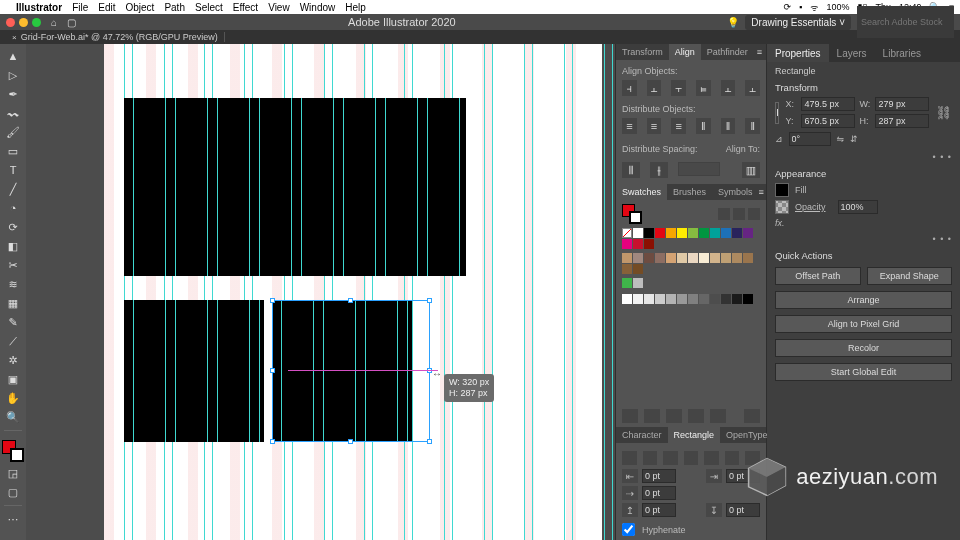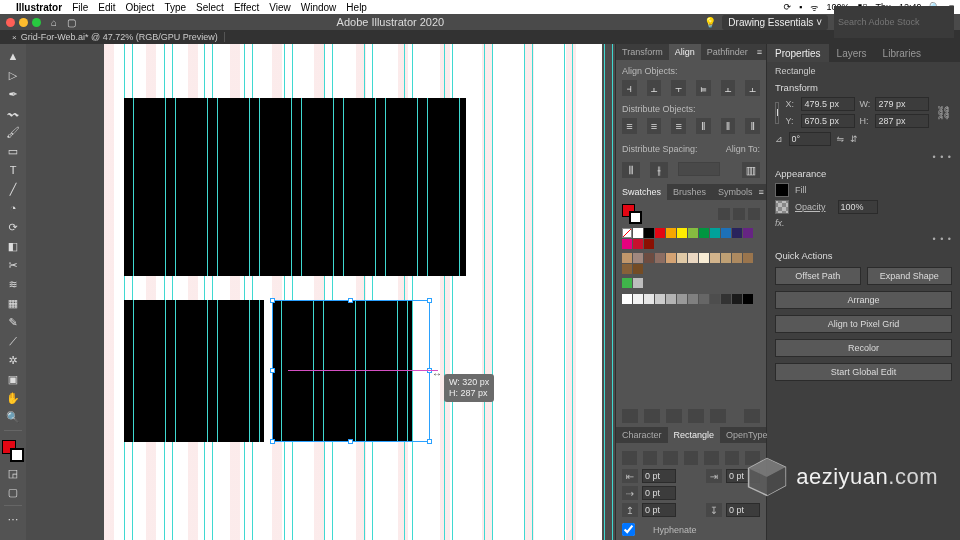--- a/index.html
+++ b/index.html
@@ -13,21 +13,21 @@
 
   
   .app-bar { height: 16px; background: #4a4a4a; display: flex; align-items: center; padding: 0 6px; gap: 6px; }
   .traffic { display: flex; gap: 4px; }
   .traffic div { width: 9px; height: 9px; border-radius: 50%; }
   .tl-red { background: #ff5f57; } .tl-yel { background: #febc2e; } .tl-grn { background: #28c840; }
   .home-icon { width: 14px; height: 14px; display:flex; align-items:center; justify-content:center; }
   .app-title { flex: 1; text-align: center; font-size: 11px; color: #ddd; }
   .bulb { width: 12px; }
   .workspace-sel { font-size: 10px; color: #eee; padding: 2px 6px; background: #3a3a3a; border-radius: 3px; }
-  .search-stock { width: 120px; height: 14px; background: #3a3a3a; border: none; color: #aaa; font-size: 9px; padding: 16px 4px; }
+  .search-stock { width: 97px; height: 14px; background: #3a3a3a; border: none; color: #aaa; font-size: 9px; padding: 16px 4px; }
 
   
   .doc-tabs { height: 14px; background: #323232; display: flex; align-items: center; padding: 0 6px; font-size: 9px; color: #ccc; }
   .doc-tab { padding: 0 6px; border-right: 1px solid #555; display:flex; align-items:center; gap:4px;}
   .doc-tab .x { font-size: 8px; }
 
   
   .main { display: flex; height: 496px; }
 
   
@@ -80,38 +80,38 @@
   .xy-grid { display:grid; grid-template-columns: 12px 1fr 12px 1fr; gap:3px 4px; align-items:center; font-size:9px;}
   .xy-grid input { width: 54px; height:14px; }
   .btn { background:#585858; color:#ddd; font-size:9px; padding: 3px 6px; text-align:center; border:1px solid #2b2b2b; cursor:pointer;}
   .btn-row { display:flex; gap:6px; margin-top:6px;}
   .btn.full { flex:1; }
   .appearance-row { display:flex; align-items:center; gap:6px; margin:3px 0;}
   .app-sw { width:14px; height:14px; border:1px solid #666;}
   .ellipsis { color:#aaa; letter-spacing:1px; margin: 6px 0; text-align:right;}
   .para-row { display:flex; align-items:center; gap:4px; margin:3px 0;}
   .para-row .pic { width:16px; height:14px; background:#474747; display:flex; align-items:center; justify-content:center; font-size:10px;}
-  .chk { display:flex; align-items:center; gap:18px; margin-top:6px; font-size:9px;}
+  .chk { display:flex; align-items:center; gap:7px; margin-top:6px; font-size:9px;}
   .small-icons-row { display:flex; gap:6px; margin: 4px 0;}
   .small-icons-row span { width:16px; height:14px; background:#454545;}
 
   .watermark { position:absolute; right:22px; bottom:40px; color:#fff; font-size:22px; font-weight:500; letter-spacing:.5px; display:flex; align-items:center; gap:6px; opacity:.92; z-index:50;}
   .watermark .cube { width:46px; height:46px; transform: skewY(-2deg); display:flex; align-items:center; justify-content:center;}
   .watermark .cube svg { width:46px; height:46px;}
 </style>
 </head>
 <body>
 
 <div class="mac-menu">
   <span class="apple"></span>
   <b>Illustrator</b>
   <span>File</span>
   <span>Edit</span>
   <span>Object</span>
-  <span>Type</span>
+  <span>Path</span>
   <span>Select</span>
   <span>Effect</span>
   <span>View</span>
   <span>Window</span>
   <span>Help</span>
   <div class="right">
     <span>⟳</span>
     <span>▪</span>
     <span>ᯤ</span>
     <span>100%</span>

